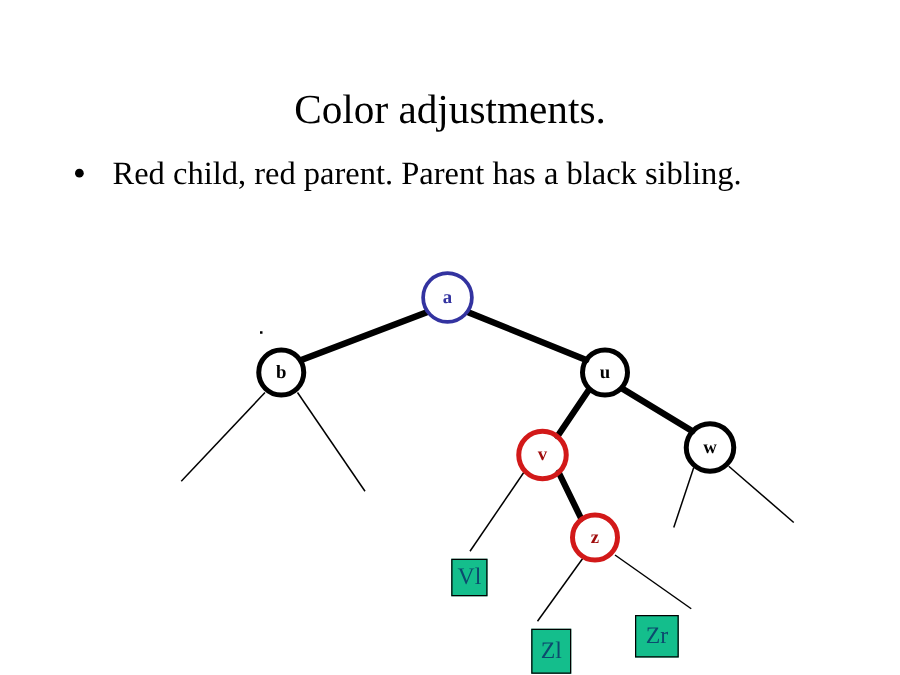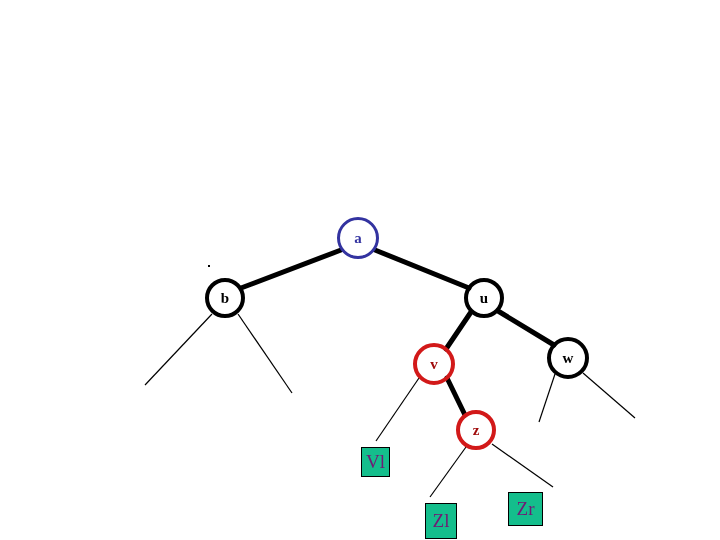--- a/index.html
+++ b/index.html
@@ -75,35 +75,42 @@
   }
   .leafbox {
     position: absolute;
     box-sizing: border-box;
     border: 1px solid #000000;
     display: flex;
     align-items: center;
     justify-content: center;
     font-family: "Liberation Serif", "DejaVu Serif", serif;
     font-size: 19px;
-    color: #701a75;
+    color: #0c4a6e;
   }
   .speck {
     position: absolute;
     width: 2px;
     height: 2px;
     background: #000000;
   }
 </style>
 </head>
 <body>
 
 <div id="slide">
 
+  <div id="slide-title">Color adjustments.</div>
 
+  <div id="bullet-block">
+    <div class="bullet-row">
+      <span class="bullet-dot"></span>
+      <span class="bullet-text">Red child, red parent. Parent has a black sibling.</span>
+    </div>
+  </div>
 
   <svg id="tree-layer" width="720" height="540" viewBox="0 0 720 540" xmlns="http://www.w3.org/2000/svg">
     <g id="thick-edges">
         <line x1="341" y1="250" x2="241" y2="288" stroke="#000000" stroke-width="5" stroke-linecap="round"></line>
         <line x1="375" y1="250" x2="469" y2="288" stroke="#000000" stroke-width="5" stroke-linecap="round"></line>
         <line x1="471" y1="312" x2="446" y2="349" stroke="#000000" stroke-width="5" stroke-linecap="round"></line>
         <line x1="498" y1="311" x2="554" y2="345" stroke="#000000" stroke-width="5" stroke-linecap="round"></line>
         <line x1="447" y1="378" x2="465" y2="415" stroke="#000000" stroke-width="5" stroke-linecap="round"></line>
       </g>
     <g id="thin-edges">

